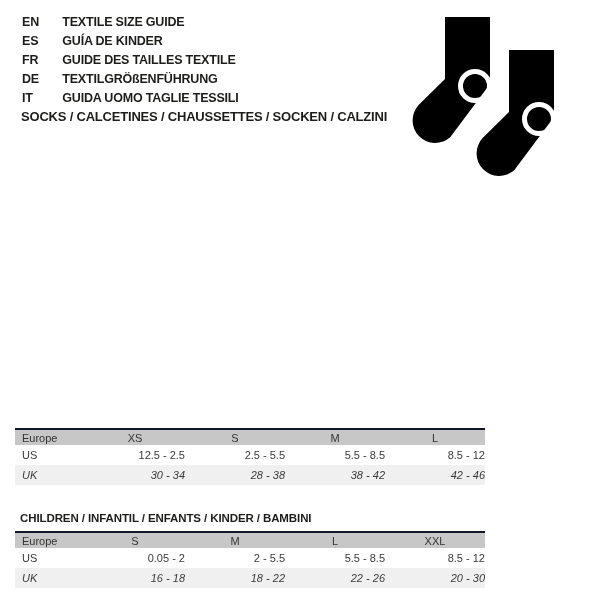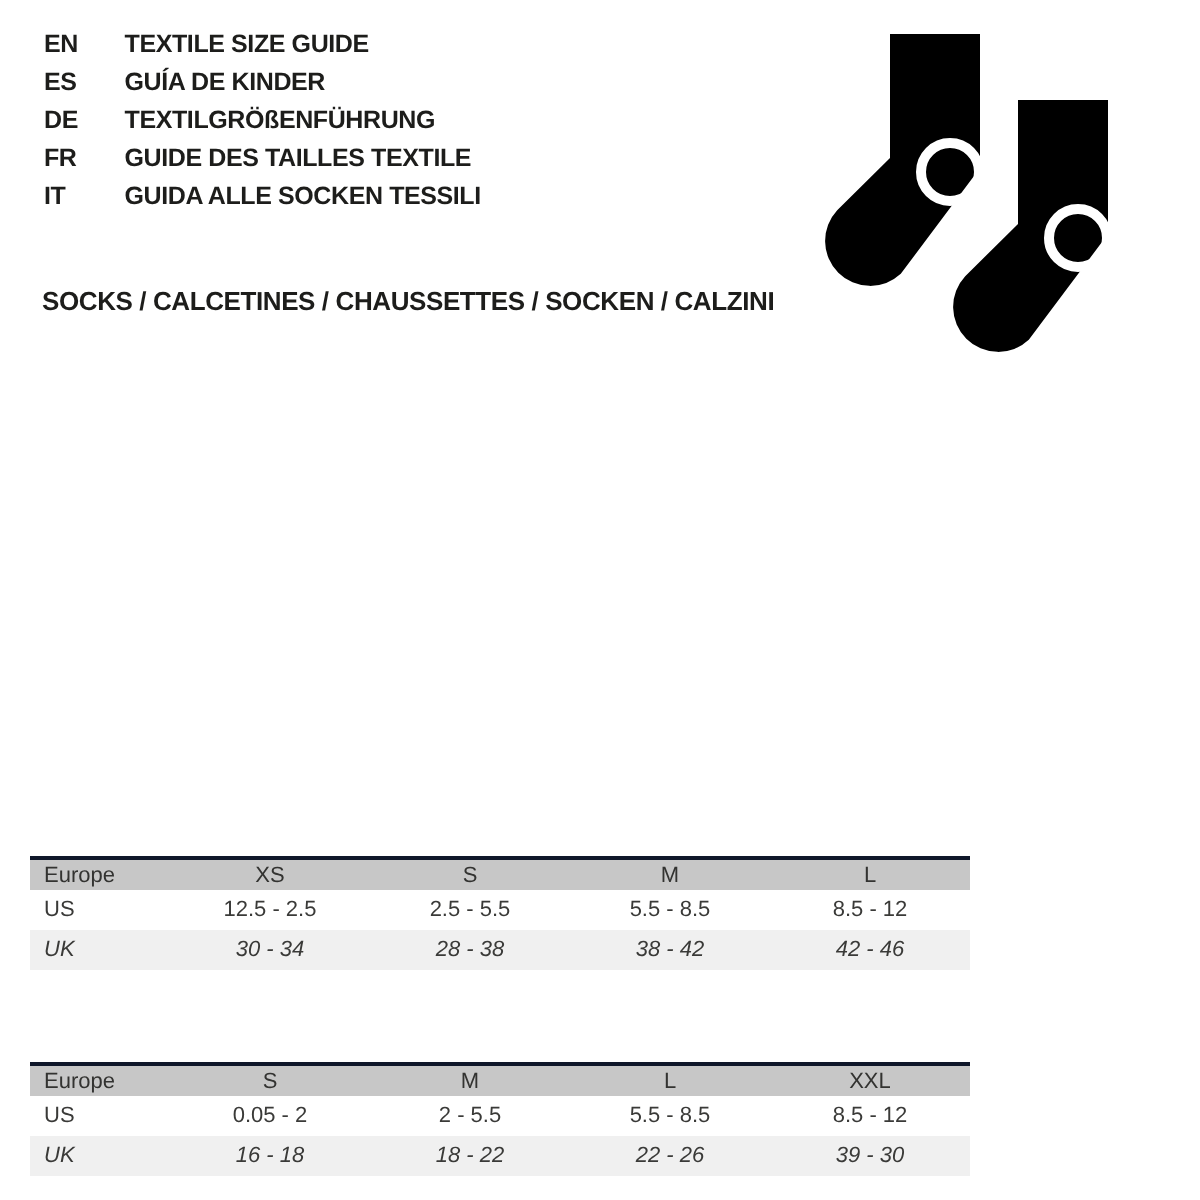--- a/index.html
+++ b/index.html
@@ -9,70 +9,70 @@
     color:#1d1d1b;position:relative;overflow:hidden;
   }
   .page{position:absolute;left:0;top:0;width:600px;height:536px;background:#fff;}
 
   
   .lang-list{position:absolute;left:22px;top:13px;}
   .lang-row{height:19px;line-height:19px;font-size:12.5px;font-weight:bold;letter-spacing:-0.2px;white-space:nowrap;}
   .lang-code{display:inline-block;width:37px;}
 
   
-  .category{position:absolute;left:21px;top:109px;font-size:13px;font-weight:bold;letter-spacing:-0.2px;white-space:nowrap;margin-top:34px;}
+  .category{position:absolute;left:21px;top:109px;font-size:13px;font-weight:bold;letter-spacing:-0.2px;white-space:nowrap;}
 
   
   .socks{position:absolute;left:412px;top:17px;width:148px;height:162px;}
 
   
   .table-title{position:absolute;left:20px;font-size:11.5px;font-weight:bold;letter-spacing:-0.1px;white-space:nowrap;color:#1d1d1b;}
   .t1-title{top:405px;}
   .t2-title{top:512px;}
   table.size-table{
     position:absolute;left:15px;width:470px;
     border-collapse:collapse;table-layout:fixed;
     font-size:11px;color:#3a3a38;
   }
   .t1{top:428px;}
   .t2{top:531px;}
   table.size-table th{
     background:#c7c7c7;font-weight:normal;height:15px;
     text-align:center;border-top:2px solid #0f172a;
     font-size:11px;color:#333331;padding:0;
   }
-  table.size-table td{height:20px;text-align:center;padding:0;}
+  table.size-table td{height:20px;text-align:right;padding:0;}
   table.size-table .region{text-align:left;padding-left:7px;}
   table.size-table tr.alt td{background:#f0f0f0;font-style:italic;}
 </style>
 </head>
 <body>
 
 <div class="page">
 
   <div class="lang-list">
     <div class="lang-row">
       <span class="lang-code">EN</span>
       <span class="lang-label">TEXTILE SIZE GUIDE</span>
     </div>
     <div class="lang-row">
       <span class="lang-code">ES</span>
       <span class="lang-label">GUÍA DE KINDER</span>
     </div>
     <div class="lang-row">
+      <span class="lang-code">FR</span>
+      <span class="lang-label">GUIDE DES TAILLES TEXTILE</span>
+    </div>
+    <div class="lang-row">
       <span class="lang-code">DE</span>
       <span class="lang-label">TEXTILGRÖßENFÜHRUNG</span>
     </div>
     <div class="lang-row">
-      <span class="lang-code">FR</span>
-      <span class="lang-label">GUIDE DES TAILLES TEXTILE</span>
-    </div>
-    <div class="lang-row">
       <span class="lang-code">IT</span>
-      <span class="lang-label">GUIDA ALLE SOCKEN TESSILI</span>
+      <span class="lang-label">GUIDA UOMO TAGLIE TESSILI</span>
     </div>
   </div>
 
   <div class="category">SOCKS / CALCETINES / CHAUSSETTES / SOCKEN / CALZINI</div>
 
   <div class="socks">
     <svg width="148" height="162" viewBox="0 0 148 162" xmlns="http://www.w3.org/2000/svg">
       <g>
         <path d="M33 0 H78 V67 L38.4 119.9 A22.5 22.5 0 0 1 6.6 88.1 L33 62 Z" fill="#000000"></path>
         <circle cx="63" cy="69" r="14.5" fill="none" stroke="#ffffff" stroke-width="5"></circle>
@@ -110,20 +110,21 @@
     <tr class="alt">
       <td class="region">UK</td>
       <td>30 - 34</td>
       <td>28 - 38</td>
       <td>38 - 42</td>
       <td>42 - 46</td>
     </tr>
   </tbody>
     </table>
 
+  <div class="table-title t2-title">CHILDREN / INFANTIL / ENFANTS / KINDER / BAMBINI</div>
   <table class="size-table t2">
     <colgroup>
       <col style="width:70px">
         <col style="width:100px">
         <col style="width:100px">
         <col style="width:100px">
         <col style="width:100px">
     </colgroup>
     <tbody>
         <tr>
@@ -138,18 +139,18 @@
       <td>0.05 - 2</td>
       <td>2 - 5.5</td>
       <td>5.5 - 8.5</td>
       <td>8.5 - 12</td>
     </tr>
     <tr class="alt">
       <td class="region">UK</td>
       <td>16 - 18</td>
       <td>18 - 22</td>
       <td>22 - 26</td>
-      <td>39 - 30</td>
+      <td>20 - 30</td>
     </tr>
   </tbody>
     </table>
 
 </div>
 
 </body></html>

